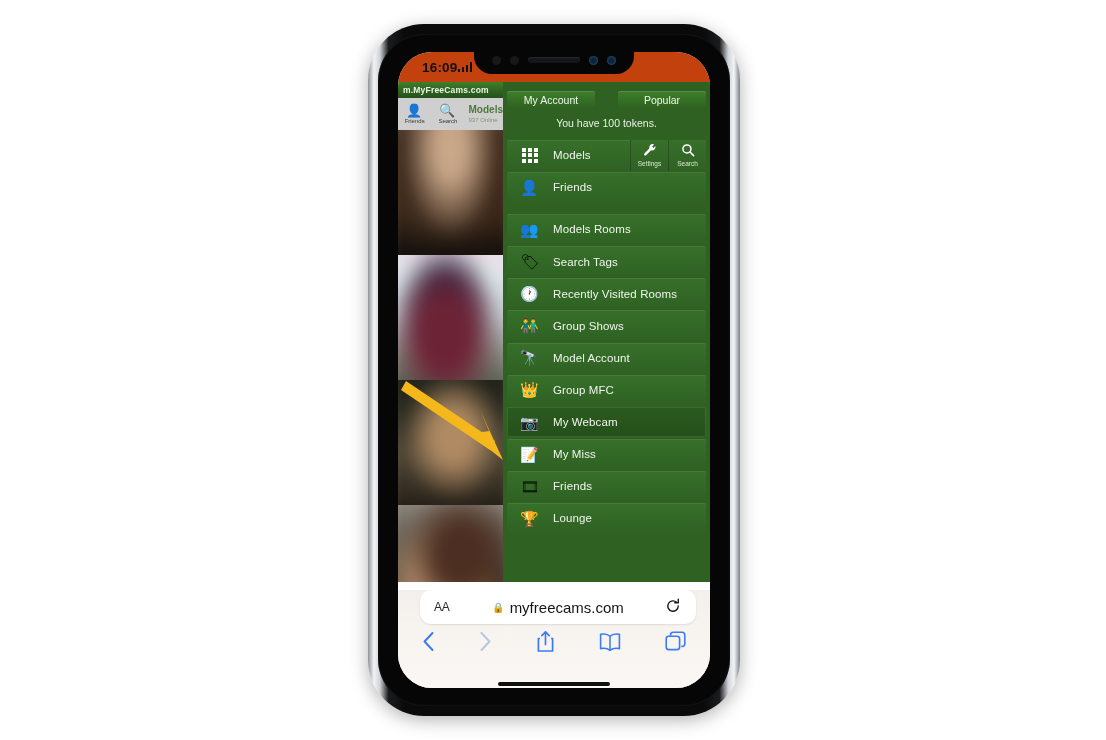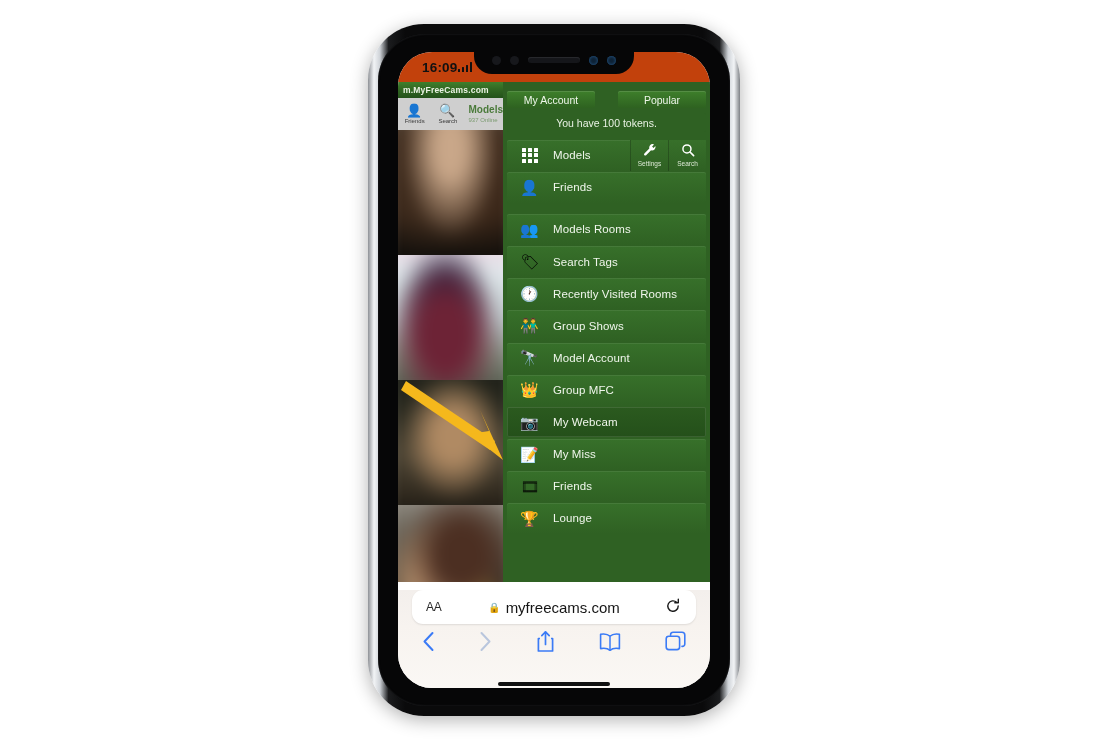--- a/index.html
+++ b/index.html
@@ -213,21 +213,21 @@
   
   #arrow{position:absolute;left:0;top:0;width:312px;height:500px;pointer-events:none;z-index:20;}
 
   
   #safari{
     height:106px;
     background:linear-gradient(180deg,#f3efec 0%,#f7f3ef 35%,#fbf8f5 100%);
     position:relative;
   }
   #urlbar{
-    margin:8px 14px 0 14px;
+    margin:8px 14px 0 22px;
     height:34px;
     background:#fff;
     border-radius:11px;
     display:flex;align-items:center;
     box-shadow:0 1px 2px rgba(0,0,0,.10);
     position:relative;
   }
   #aa-btn{position:absolute;left:14px;color:#2a2a2a;font-size:12px;letter-spacing:-.3px;}
   #url-center{flex:1;display:flex;align-items:center;justify-content:center;gap:5px;}
   #lock-icon{font-size:10px;color:#6b6b6b;}

